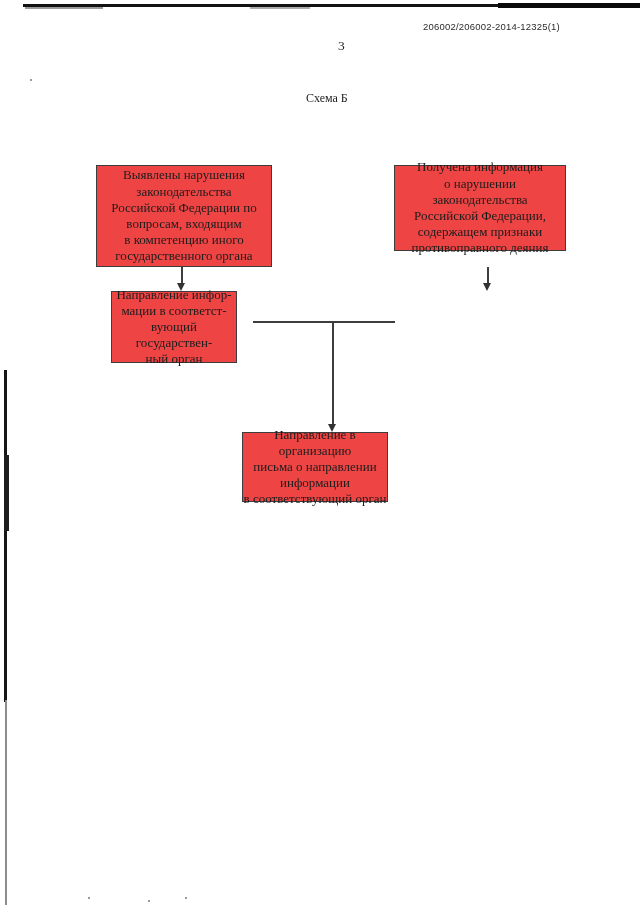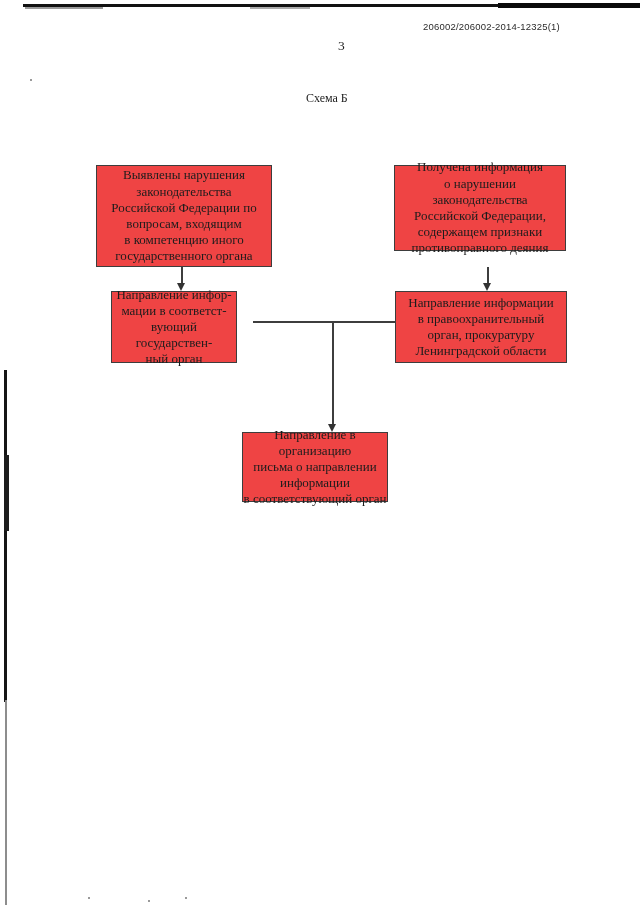--- a/index.html
+++ b/index.html
@@ -107,26 +107,20 @@
 Российской Федерации,
 содержащем признаки
 противоправного деяния</span>
   </div>
   <div class="fc-box b-ml">
     <span class="fc-text">Направление инфор-
 мации  в соответст-
 вующий государствен-
 ный орган</span>
   </div>
-  <div class="fc-box b-mr">
-    <span class="fc-text">Направление информации
-в правоохранительный
-орган,  прокуратуру
-Ленинградской области</span>
-  </div>
   <div class="fc-box b-bt">
     <span class="fc-text">Направление в организацию
 письма о направлении
 информации
 в соответствующий орган</span>
   </div>
 
   <div class="vline v-left"></div>
   <div class="arrow-head ah-left"></div>
   <div class="vline v-right"></div>

